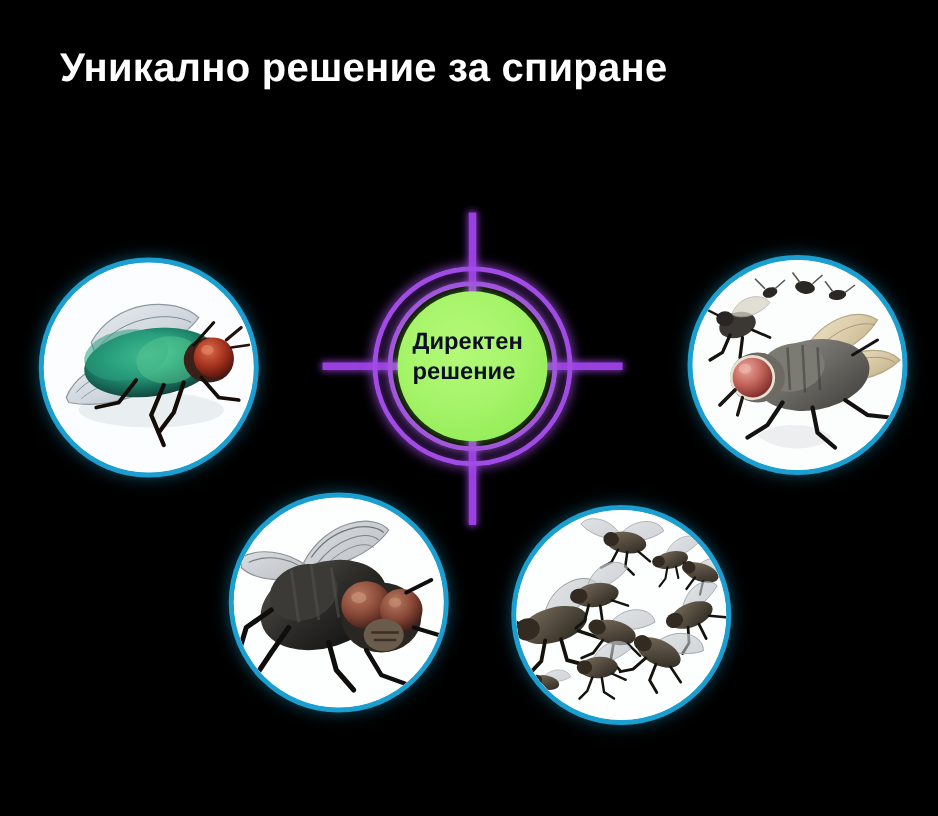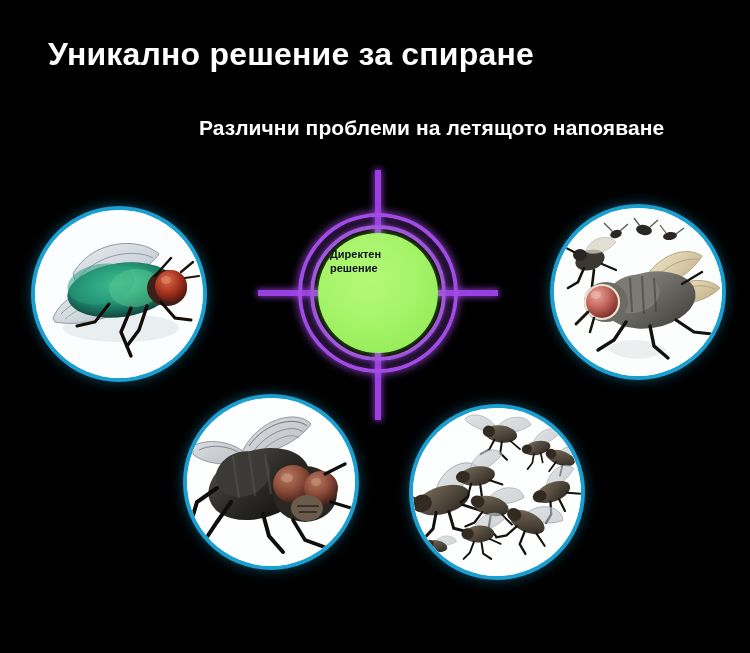--- a/index.html
+++ b/index.html
@@ -108,37 +108,36 @@
     top: 63px;
     width: 120px;
     height: 120px;
     border-radius: 50%;
     background: radial-gradient(circle at 42% 38%, #b4f977 0%, #a6f46a 45%, #95ed59 78%, #8ae84f 100%);
     box-shadow: 0 0 10px 2px rgba(150,235,90,0.35);
   }
   .center-label {
     position: absolute;
     left: 72px;
-    top: 77px;
+    top: 92px;
     width: 108px;
-    font-size: 11px;
+    font-size: 19px;
     font-weight: bold;
     line-height: 1.28;
     color: #0d0f23;
     text-align: left;
   }
 </style>
 </head>
 <body>
 
 <div id="canvas">
 
   <div class="title">Уникално решение за спиране</div>
 
-  <div class="subtitle">Различни проблеми на летящото напояване</div>
 
   <div class="bubble" id="bubble-tl" style="left: 35px; top: 210px; width: 168px; height: 168px;">
     <div class="photo">
       <svg viewBox="0 0 168 168" xmlns="http://www.w3.org/2000/svg">
         <defs>
           <radialGradient id="glossBody" cx="48%" cy="38%" r="62%">
             <stop offset="0%" stop-color="#5fd6a8"></stop>
             <stop offset="38%" stop-color="#2fae84"></stop>
             <stop offset="70%" stop-color="#1b7a63"></stop>
             <stop offset="100%" stop-color="#11453e"></stop>

